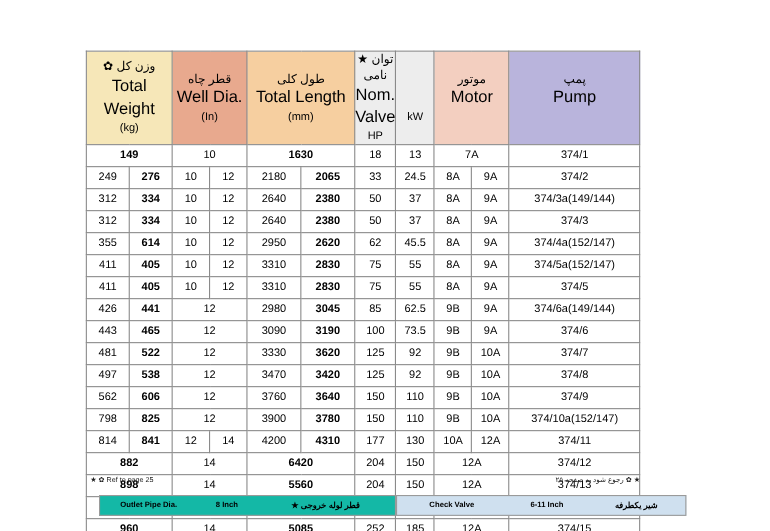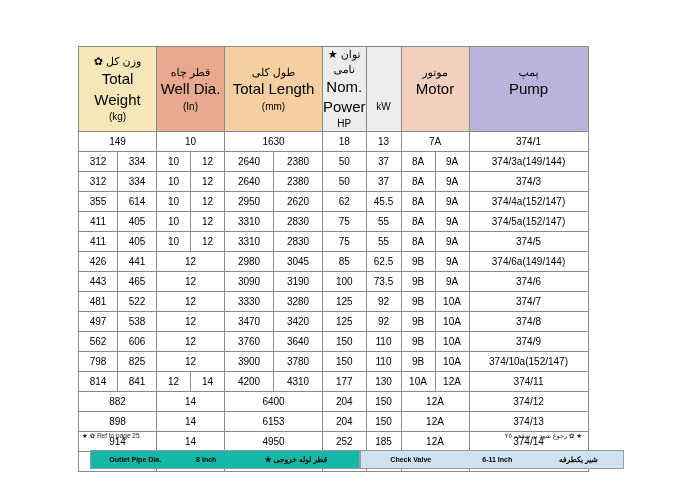--- a/index.html
+++ b/index.html
@@ -33,21 +33,21 @@
   .hdr .h-weight{background:#f6e7b8;}
   .hdr .h-well{background:#e8a98e;}
   .hdr .h-len{background:#f6cfa0;}
   .hdr .h-pow{background:#ededed;}
   .hdr .h-motor{background:#f3cfc0;}
   .hdr .h-pump{background:#b9b4dc;}
   .hdr .fa{font-size:11px;display:block;}
   .hdr .en{font-size:15px;display:block;}
   .hdr .un{font-size:10px;display:block;}
 
-  td.shade{background:#ebebeb;}
+  td.shade{background:#ebebeb;font-weight:bold;}
   td.pump{background:#ffffff;font-size:10px;}
   .w50{width:38px;}
   .w-well{width:33px;margin-left:26px;}
   .w-len{width:48px;}
   .w-hp{width:34px;}
   .w-kw{width:34px;margin-left:48px;}
   .w-mot{width:33px;}
   .w-pump{width:118px;}
 
   
@@ -94,21 +94,21 @@
           <span class="en">Well Dia.</span>
           <span class="un">(In)</span>
         </td>
         <td class="h-len w-len" colspan="2">
           <span class="fa">طول کلی</span>
           <span class="en">Total Length</span>
           <span class="un">(mm)</span>
         </td>
         <td class="h-pow w-hp">
           <span class="fa"><span>★</span> <span>توان نامی</span></span>
-          <span class="en">Nom. Power</span>
+          <span class="en">Nom. Valve</span>
           <span class="un">HP</span>
         </td>
         <td class="h-pow w-kw">
           <span class="fa">&nbsp;</span>
           <span class="en">&nbsp;</span>
           <span class="un">kW</span>
         </td>
         <td class="h-motor w-mot" colspan="2">
           <span class="fa">موتور</span>
           <span class="en">Motor</span>
@@ -125,20 +125,33 @@
         <tr>
           <td class="shade w50" colspan="2">149</td>
           <td class="w-well" colspan="2">10</td>
           <td class="shade w-len" colspan="2">1630</td>
           <td class="w-hp">18</td>
           <td class="w-kw">13</td>
           <td class="w-mot" colspan="2">7A</td>
           <td class="pump w-pump">374/1</td>
         </tr>
         <tr>
+          <td class="w50">249</td>
+          <td class="shade w50">276</td>
+          <td class="w-well">10</td>
+          <td class="w-well">12</td>
+          <td class="w-len">2180</td>
+          <td class="shade w-len">2065</td>
+          <td class="w-hp">33</td>
+          <td class="w-kw">24.5</td>
+          <td class="w-mot">8A</td>
+          <td class="w-mot">9A</td>
+          <td class="pump w-pump">374/2</td>
+        </tr>
+        <tr>
           <td class="w50">312</td>
           <td class="shade w50">334</td>
           <td class="w-well">10</td>
           <td class="w-well">12</td>
           <td class="w-len">2640</td>
           <td class="shade w-len">2380</td>
           <td class="w-hp">50</td>
           <td class="w-kw">37</td>
           <td class="w-mot">8A</td>
           <td class="w-mot">9A</td>
@@ -218,21 +231,21 @@
           <td class="w-kw">73.5</td>
           <td class="w-mot">9B</td>
           <td class="w-mot">9A</td>
           <td class="pump w-pump">374/6</td>
         </tr>
         <tr>
           <td class="w50">481</td>
           <td class="shade w50">522</td>
           <td class="w-well" colspan="2">12</td>
           <td class="w-len">3330</td>
-          <td class="shade w-len">3280</td>
+          <td class="shade w-len">3620</td>
           <td class="w-hp">125</td>
           <td class="w-kw">92</td>
           <td class="w-mot">9B</td>
           <td class="w-mot">10A</td>
           <td class="pump w-pump">374/7</td>
         </tr>
         <tr>
           <td class="w50">497</td>
           <td class="shade w50">538</td>
           <td class="w-well" colspan="2">12</td>
@@ -277,30 +290,30 @@
           <td class="shade w-len">4310</td>
           <td class="w-hp">177</td>
           <td class="w-kw">130</td>
           <td class="w-mot">10A</td>
           <td class="w-mot">12A</td>
           <td class="pump w-pump">374/11</td>
         </tr>
         <tr>
           <td class="shade w50" colspan="2">882</td>
           <td class="w-well" colspan="2">14</td>
-          <td class="shade w-len" colspan="2">6400</td>
+          <td class="shade w-len" colspan="2">6420</td>
           <td class="w-hp">204</td>
           <td class="w-kw">150</td>
           <td class="w-mot" colspan="2">12A</td>
           <td class="pump w-pump">374/12</td>
         </tr>
         <tr>
           <td class="shade w50" colspan="2">898</td>
           <td class="w-well" colspan="2">14</td>
-          <td class="shade w-len" colspan="2">6153</td>
+          <td class="shade w-len" colspan="2">5560</td>
           <td class="w-hp">204</td>
           <td class="w-kw">150</td>
           <td class="w-mot" colspan="2">12A</td>
           <td class="pump w-pump">374/13</td>
         </tr>
         <tr>
           <td class="shade w50" colspan="2">914</td>
           <td class="w-well" colspan="2">14</td>
           <td class="shade w-len" colspan="2">4950</td>
           <td class="w-hp">252</td>

